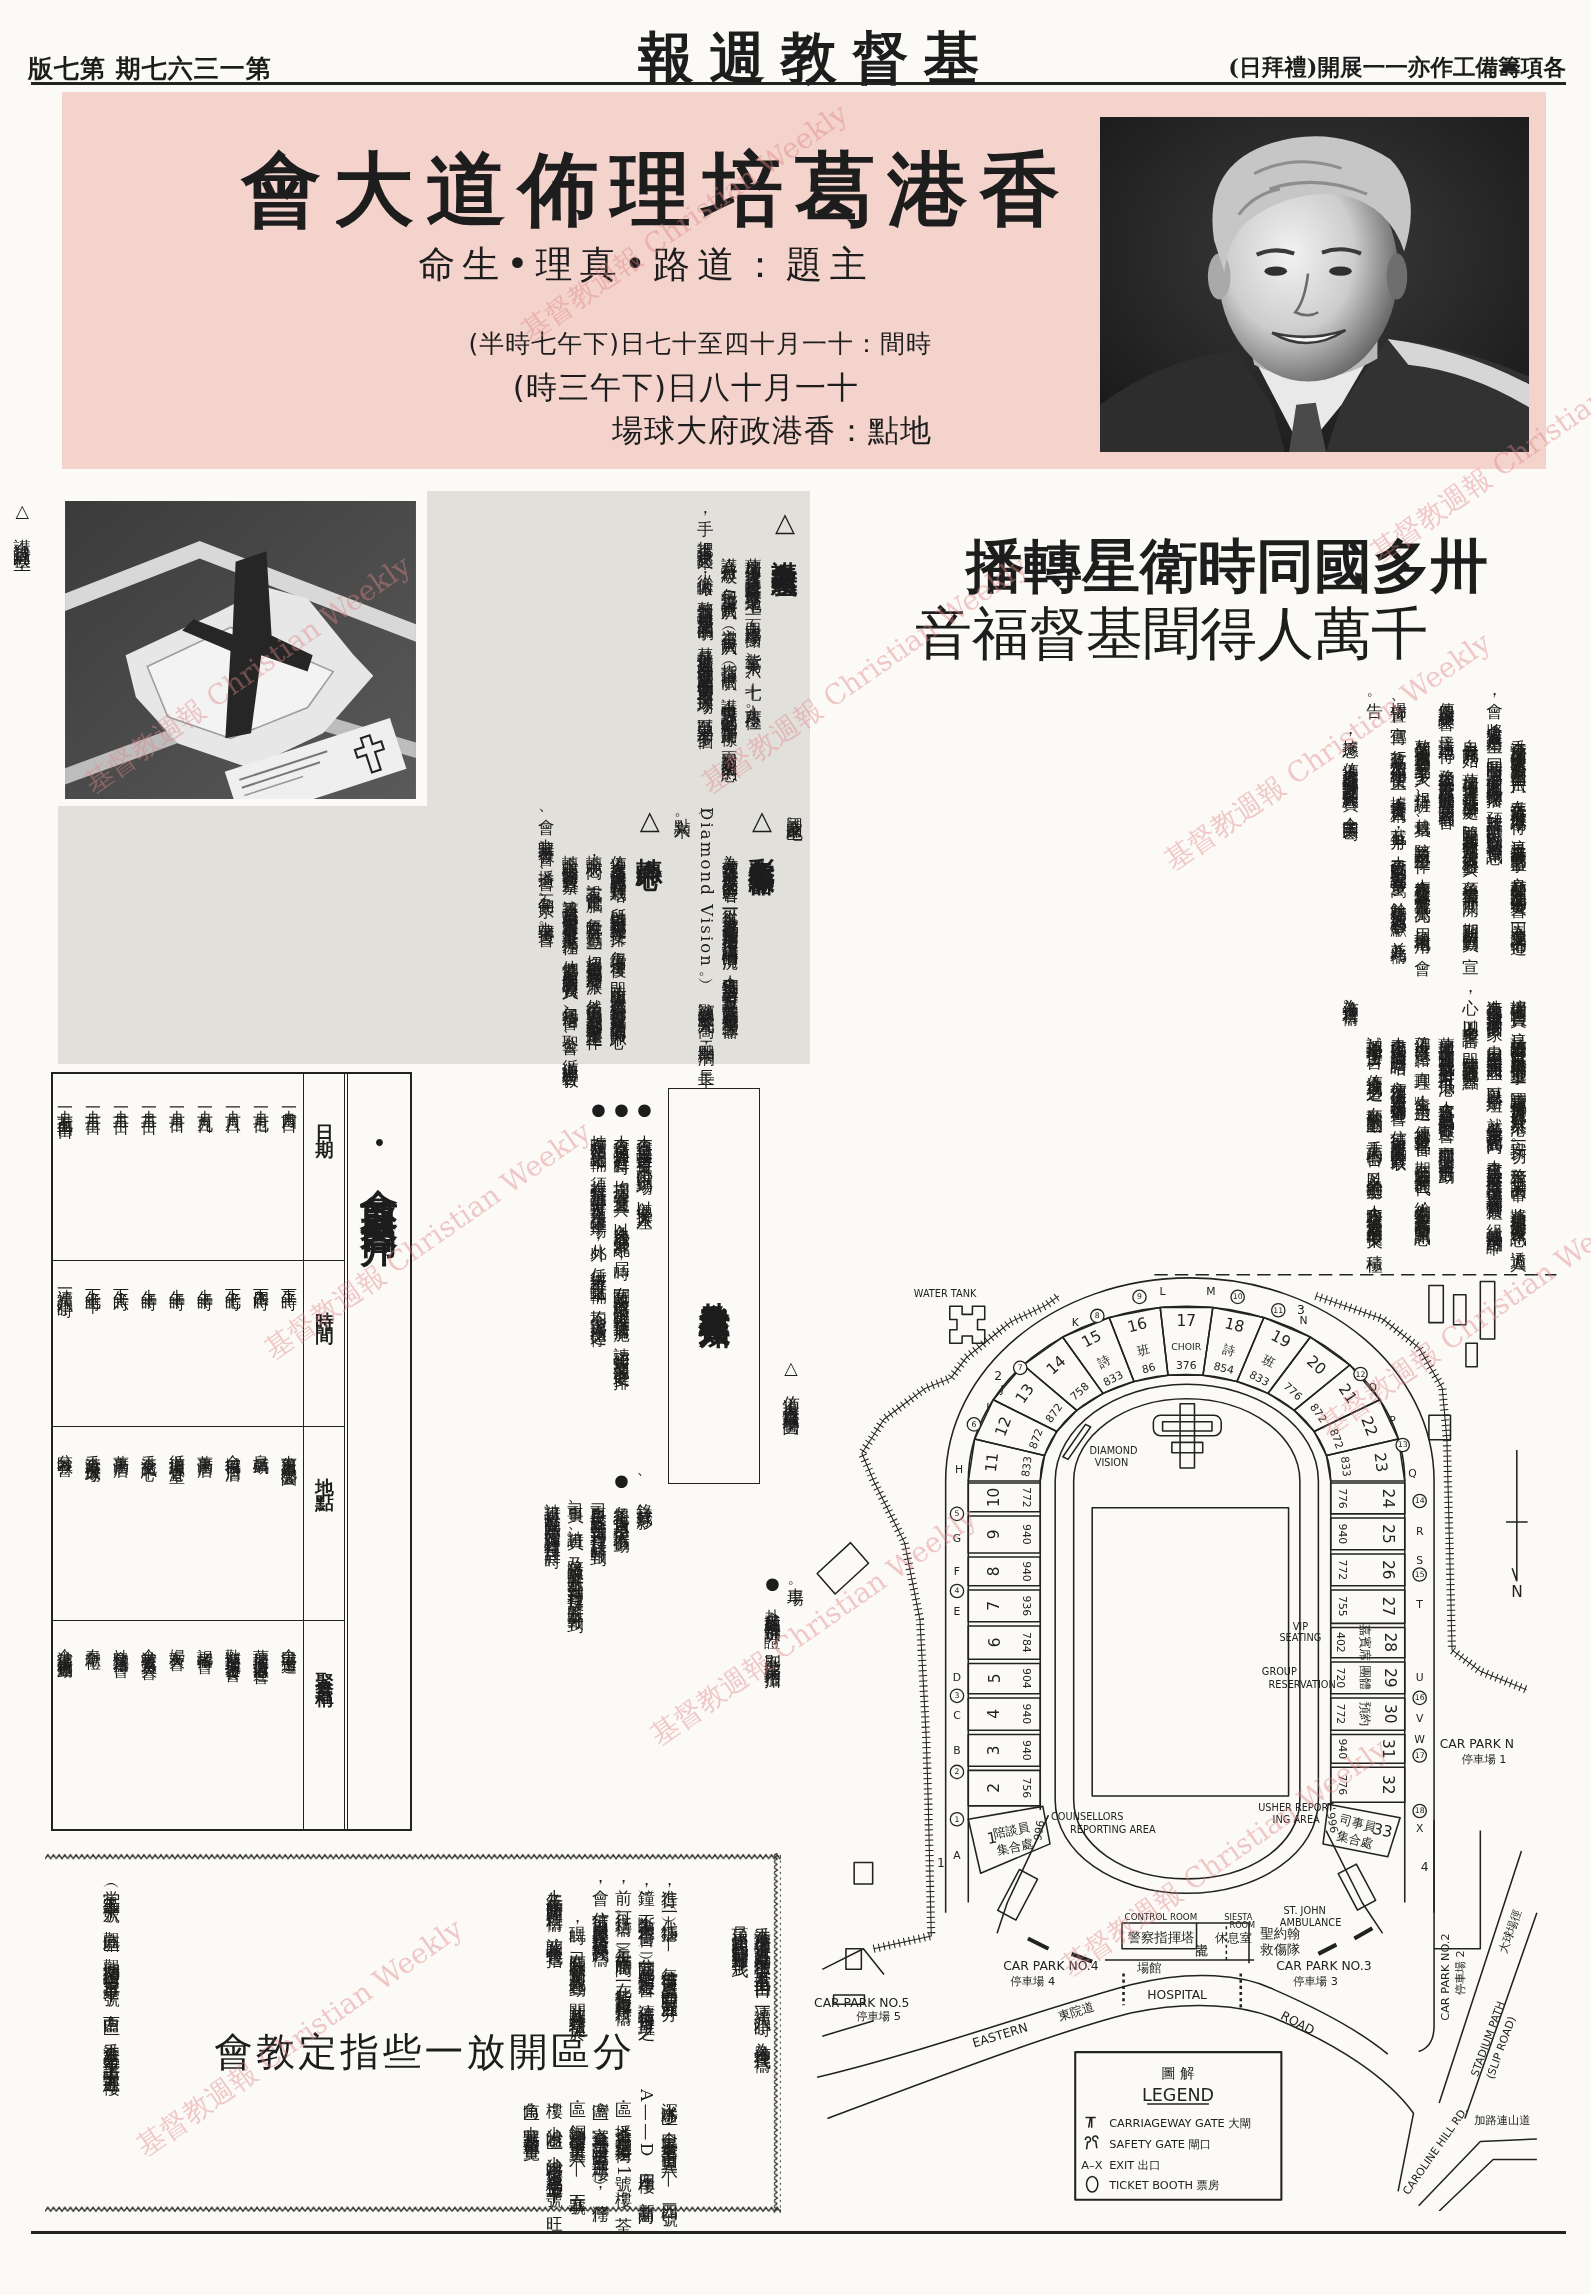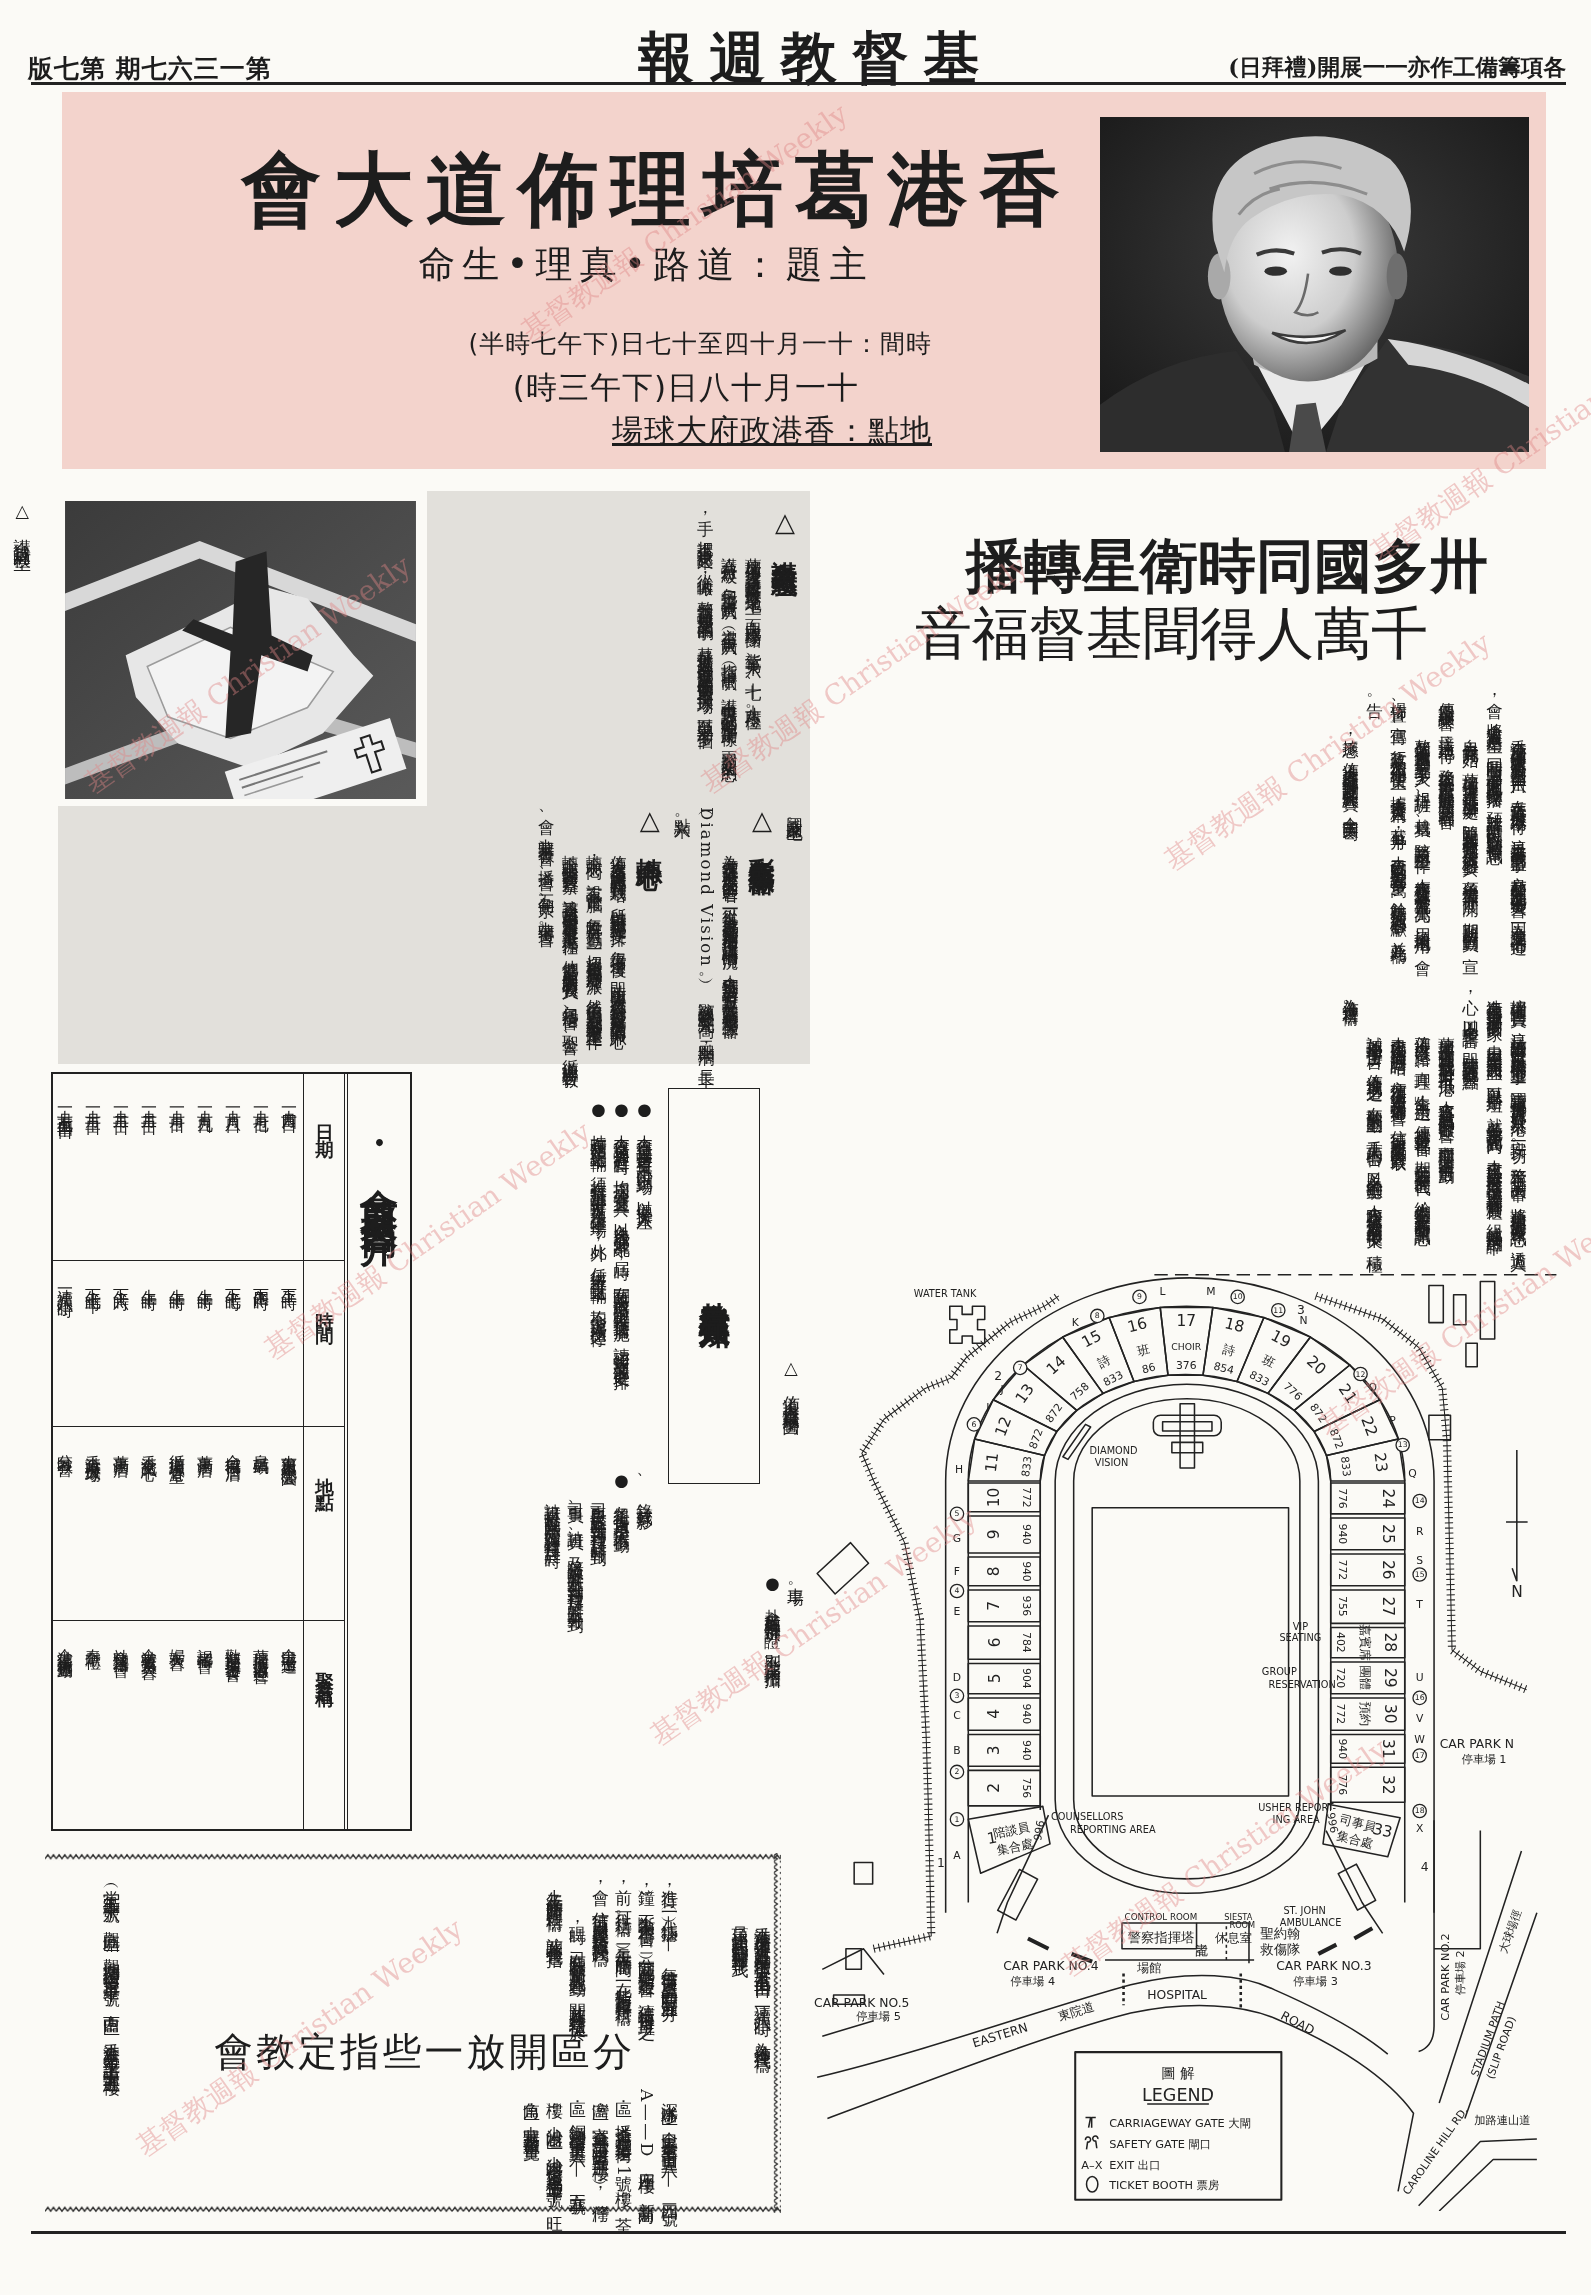--- a/index.html
+++ b/index.html
@@ -16,21 +16,21 @@
 .mast-issue{left:28px;top:52px;font-size:25px;font-weight:bold;letter-spacing:1px;}
 .mast-title{left:638px;top:20.6px;font-size:56px;font-weight:bold;letter-spacing:15.4px;}
 .mast-date{right:25px;top:52px;font-size:22.6px;font-weight:bold;}
 
 .banner{left:62px;top:92px;width:1484px;height:377px;background:var(--banner);}
 .b-title{right:519px;top:146px;font-size:80px;font-weight:bold;letter-spacing:12.3px;line-height:87px;}
 .b-line{font-family:"DejaVu Sans",sans-serif;line-height:41px;}
 .b-theme{right:717px;top:244px;font-size:37px;letter-spacing:7.2px;}
 .b-time1{right:659px;top:323px;font-size:25px;letter-spacing:1px;}
 .b-time2{right:732px;top:367px;font-size:31px;letter-spacing:1px;}
-.b-place{right:659px;top:410px;font-size:31px;letter-spacing:1px;text-decoration:underline;}
+.b-place{right:659px;top:410px;font-size:31px;letter-spacing:1px;}
 
 .shade{left:58px;top:491px;width:752px;height:573px;background:var(--shade);}
 .photo-frame{left:58px;top:491px;width:369px;height:315px;background:#fbfaf6;}
 
 .hl1{right:103px;top:535px;font-size:58px;font-weight:bold;letter-spacing:0px;line-height:62px;}
 .hl2{right:163px;top:607px;font-size:57px;font-family:Liberation Mono, monospace;line-height:62px;}
 
 .sched{position:absolute;left:51px;top:1072px;width:357px;height:755px;border:2.1px solid #222;display:grid;direction:rtl;grid-template-columns:66px 41px repeat(9,28px);grid-template-rows:187px 166px 194px 1fr;}
 .st{grid-column:1;grid-row:1 / 5;writing-mode:vertical-rl;direction:ltr;font-size:38px;font-weight:bold;line-height:62px;letter-spacing:8.2px;padding-top:62px;border-left:4.6px double #222;box-sizing:border-box;}
 .sh{grid-column:2;writing-mode:vertical-rl;direction:ltr;font-size:18.5px;font-weight:bold;line-height:40px;letter-spacing:15.4px;padding-top:36px;border-left:1.5px solid #222;border-bottom:1.5px solid #222;box-sizing:border-box;font-family:"DejaVu Sans",sans-serif;}

